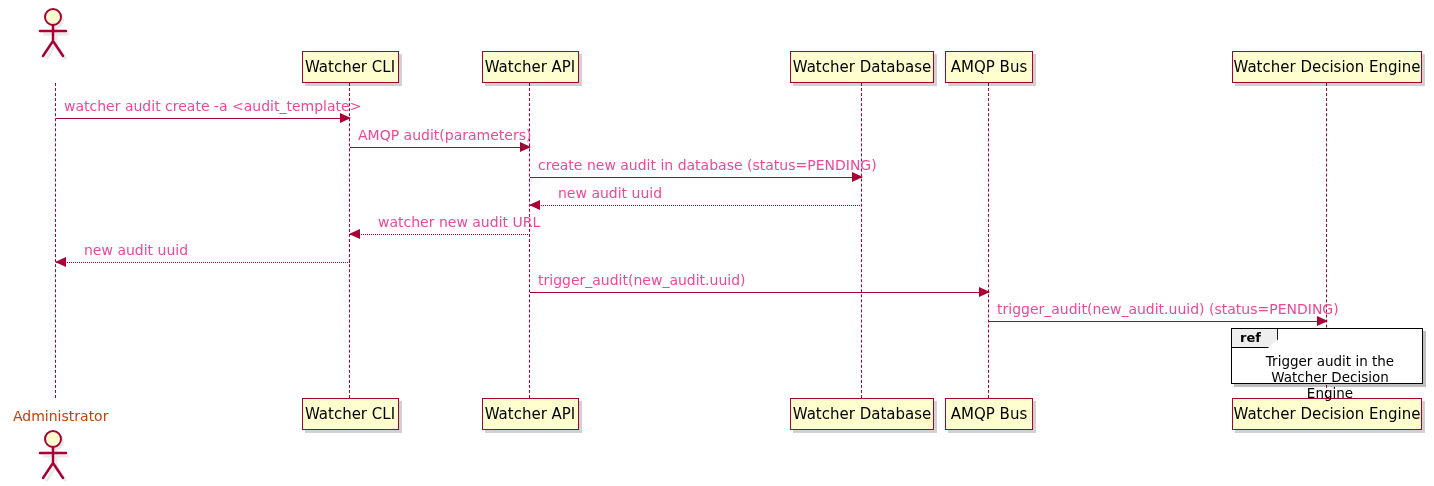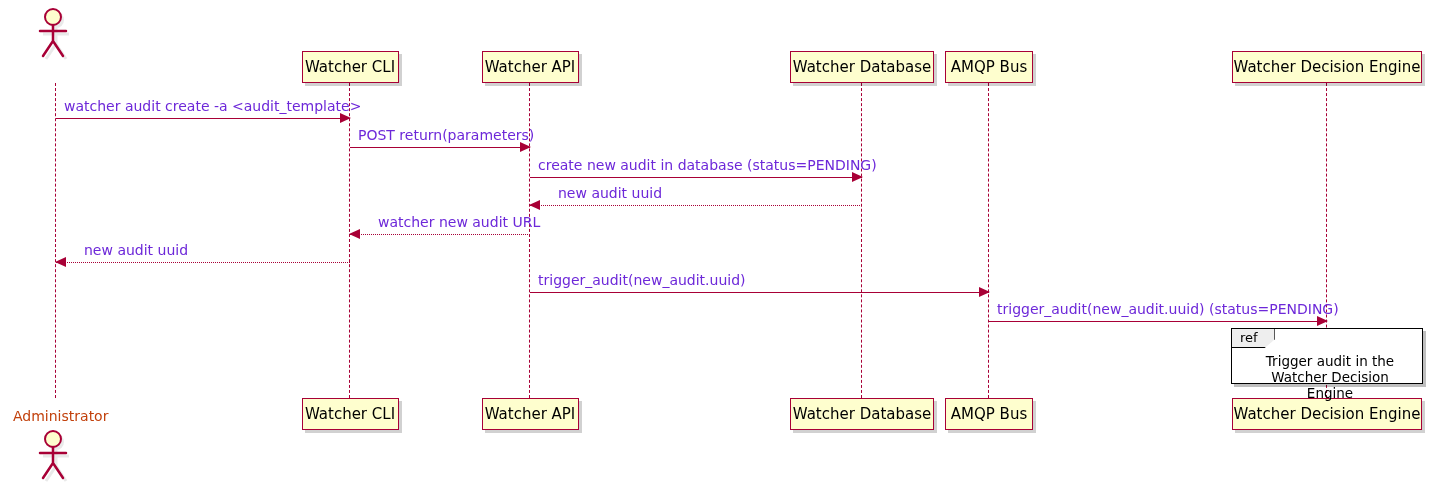--- a/index.html
+++ b/index.html
@@ -47,39 +47,39 @@
   .msg.dotted .line{border-top:1.5px dotted #A80036;}
   .msg .head{
     position:absolute;top:-5px;width:0;height:0;
     border-top:5.5px solid transparent;
     border-bottom:5.5px solid transparent;
   }
   .msg.right .head{right:-1px;border-left:11px solid #A80036;}
   .msg.left  .head{left:-1px; border-right:11px solid #A80036;}
   .msg .label{
     position:absolute;top:-20px;
-    font-size:14px;color:#6d28d9;white-space:nowrap;
+    font-size:14px;color:#ec4899;white-space:nowrap;
   }
   .msg.right .label{left:8px;}
   .msg.left  .label{left:28px;}
 
   
   .reffrag{
     position:absolute;
     background:#FFFFFF;
     border:1.5px solid #000000;
     box-shadow:3px 3px 0 0 rgba(0,0,0,0.25);
     box-sizing:border-box;
   }
   .reftag{
     position:absolute;left:0;top:0;
     background:#EEEEEE;
     border-right:1.5px solid #000;
     border-bottom:1.5px solid #000;
-    font-size:13px;font-weight:normal;color:#000;
+    font-size:13px;font-weight:bold;color:#000;
     padding:2px 16px 2px 8px;
     line-height:14px;
     clip-path:polygon(0 0, 100% 0, 100% 55%, calc(100% - 10px) 100%, 0 100%);
   }
   .refbody{
     position:absolute;left:0;right:0;top:22px;
     font-size:13.5px;color:#000;line-height:16px;
     padding:2px 8px 0 14px;
     white-space:pre-line;
     text-align:center;
@@ -128,21 +128,21 @@
     </div>
     <div class="actor-label" style="left: 13px; top: 408px;">Administrator</div>
     <div class="msg right" style="left: 56px; top: 118px; width: 294px;">
       <div class="line"></div>
       <div class="head"></div>
       <div class="label">watcher audit create -a &lt;audit_template&gt;</div>
     </div>
     <div class="msg right" style="left: 350px; top: 147px; width: 180px;">
       <div class="line"></div>
       <div class="head"></div>
-      <div class="label">POST return(parameters)</div>
+      <div class="label">AMQP audit(parameters)</div>
     </div>
     <div class="msg right" style="left: 530px; top: 177px; width: 332px;">
       <div class="line"></div>
       <div class="head"></div>
       <div class="label">create new audit in database (status=PENDING)</div>
     </div>
     <div class="msg dotted left" style="left: 530px; top: 205px; width: 332px;">
       <div class="line"></div>
       <div class="head"></div>
       <div class="label">new audit uuid</div>

